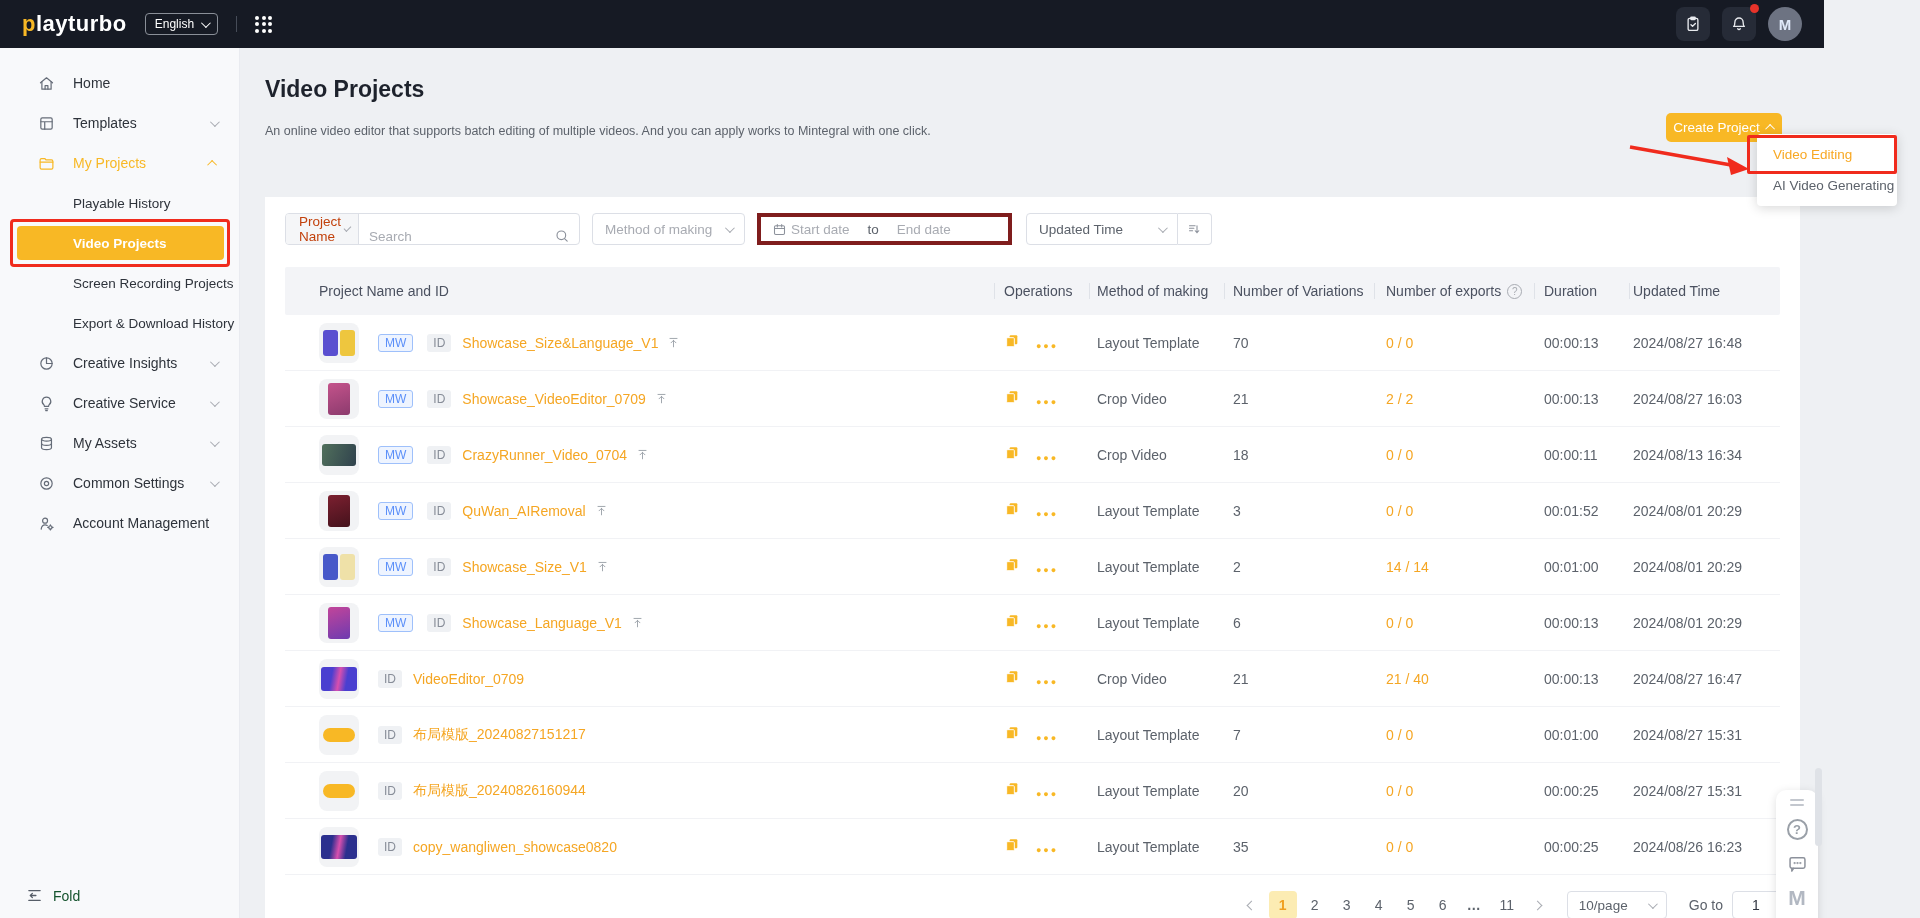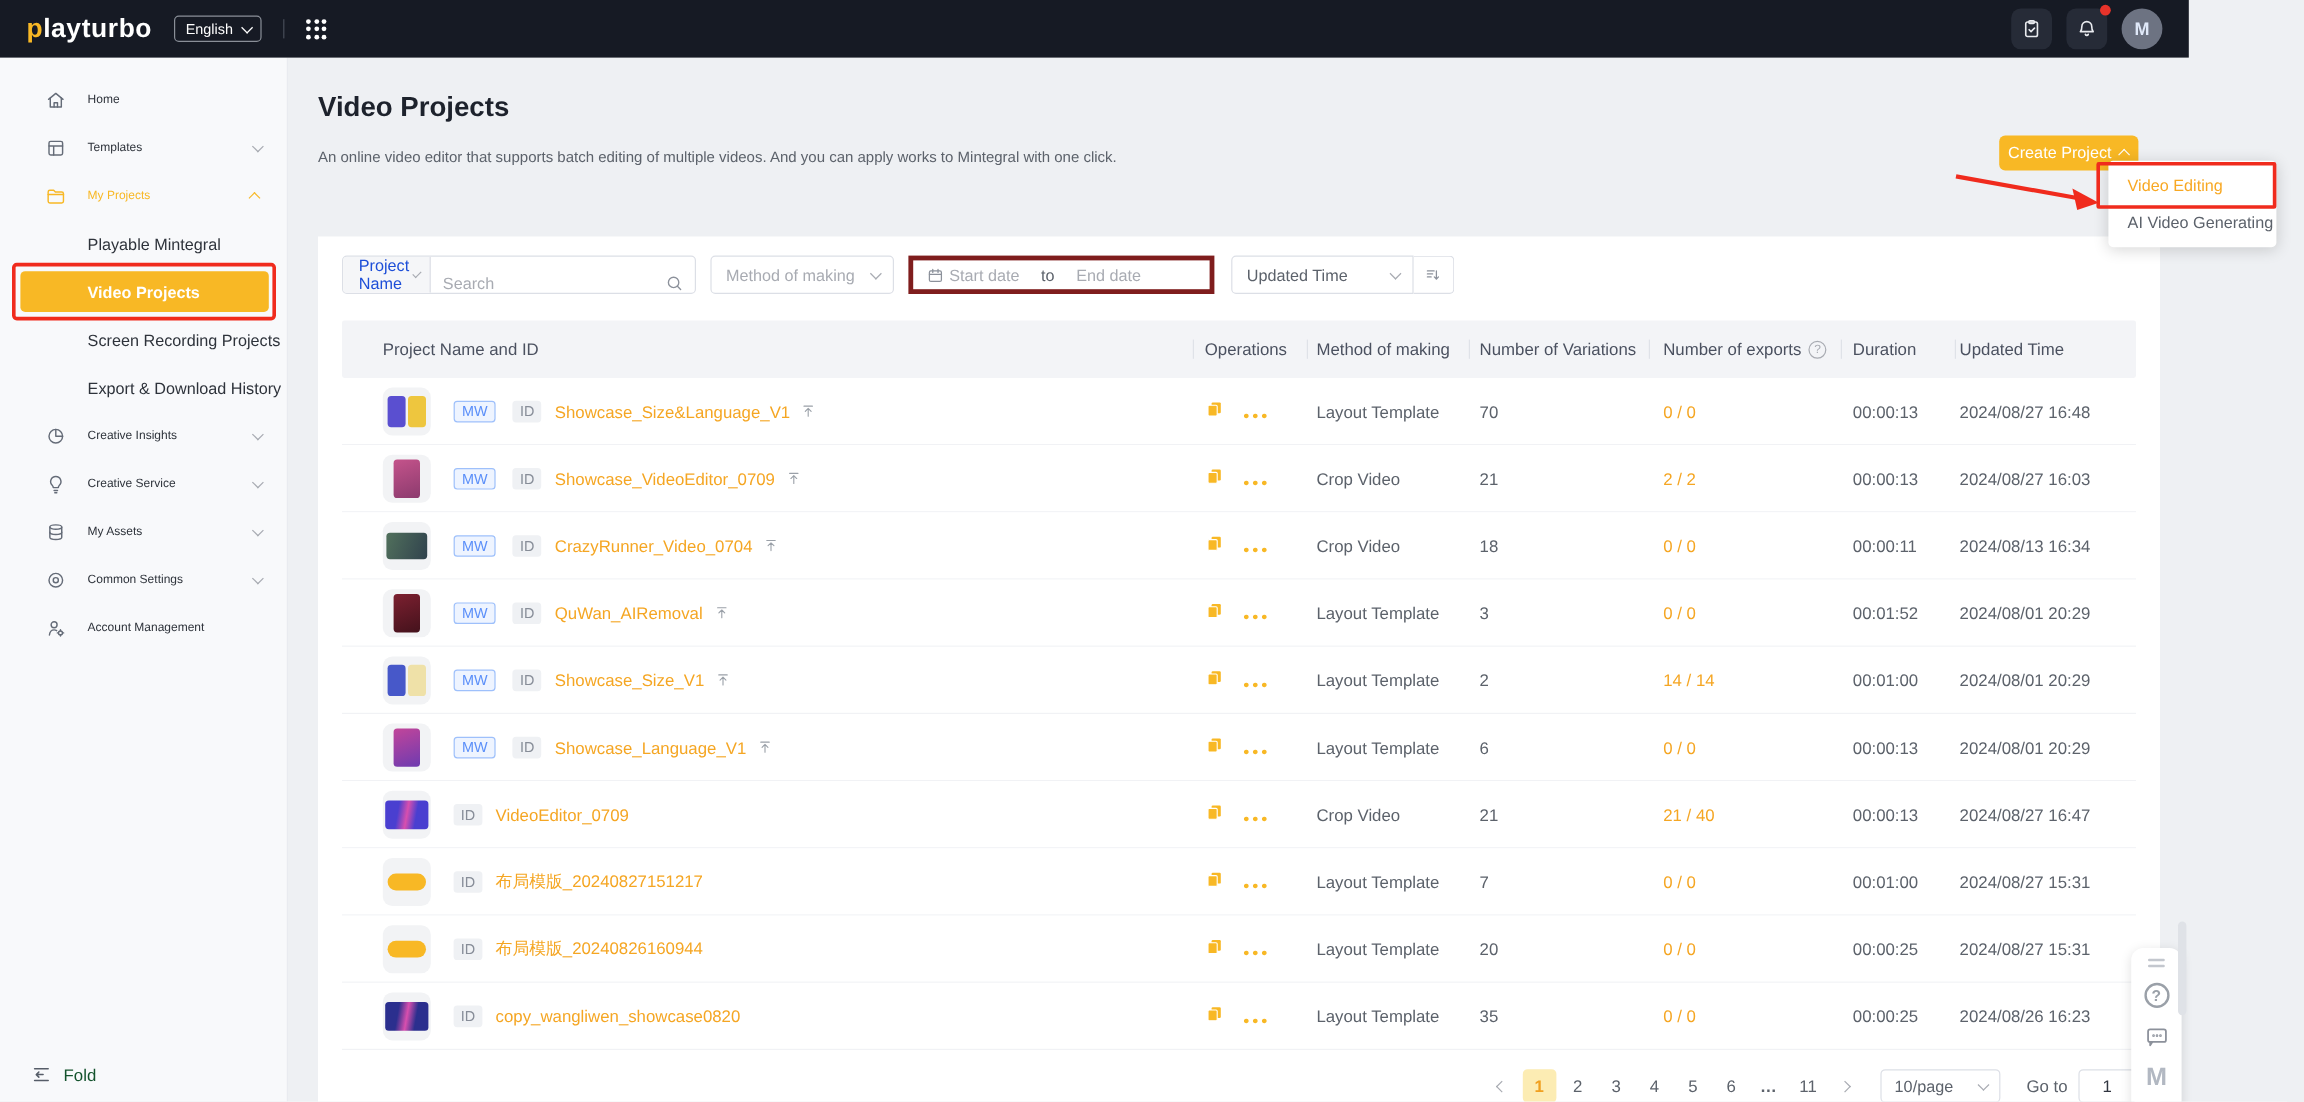--- a/index.html
+++ b/index.html
@@ -32,21 +32,21 @@
   .chev.white{border-color:#fff}
   .chev.yellow{border-color:#f8b825}
   .chev.left{transform:rotate(135deg)}
   .chev.right{transform:rotate(-45deg)}
 
   
   .sidebar{position:absolute;top:48px;left:0;bottom:0;width:240px;background:#f8f9fb;
     border-right:1px solid #e9ebf0;z-index:10}
   .nav{padding-top:15px}
   .sitem{display:flex;align-items:center;height:40px;padding:0 22px 0 38px;color:#2e333b;
-    font-size:10px;cursor:pointer}
+    font-size:14px;cursor:pointer}
   .sitem .sicon{width:17px;height:17px;margin-right:18px;stroke:#656c78;fill:none;
     stroke-width:1.7;stroke-linecap:round;stroke-linejoin:round;flex:0 0 17px}
   .sitem .slabel{flex:1}
   .sitem.active-parent{color:#f8b825}
   .sitem.active-parent .sicon{stroke:#f8b825}
   .subrow{height:40px;display:flex;align-items:center}
   .subitem{padding-left:73px;font-size:13.5px;color:#2e333b;cursor:pointer;width:100%}
   .subrow.activewrap{justify-content:flex-start}
   .subpill{position:relative;margin-left:17px;width:207px;height:34px;background:#f8b825;
     border-radius:4px;color:#fff;font-weight:700;font-size:13.5px;display:flex;align-items:center;
@@ -71,21 +71,21 @@
   .tab.inactive{background:#e8eaef;color:#5c626b;margin-left:3px}
 
   
   .card{position:absolute;left:265px;top:197px;right:24px;bottom:-60px;background:#fff;
     border-radius:0 8px 8px 8px;padding:16px 20px;z-index:4}
 
   
   .filters{display:flex;align-items:center;gap:12px;height:32px}
   .fgroup{display:flex;height:32px;border:1px solid #dcdfe6;border-radius:4px;overflow:hidden;width:295px}
   .fseg1{width:128px;background:#f5f6f8;border-right:1px solid #dcdfe6;display:flex;align-items:center;
-    justify-content:space-between;padding:0 10px 0 13px;font-size:13.5px;color:#1d4ed8;cursor:pointer}
+    justify-content:space-between;padding:0 10px 0 13px;font-size:13.5px;color:#c2410c;cursor:pointer}
   .fseg2{flex:1;display:flex;align-items:flex-end;padding:0 10px;gap:8px}
   .fseg2 input{border:none;outline:none;flex:1;font-size:13.5px;color:#303540;min-width:0;background:transparent}
   .fseg2 input::placeholder{color:#a8abb2}
   .fselect{height:32px;border:1px solid #dcdfe6;border-radius:4px;display:flex;align-items:center;
     justify-content:space-between;padding:0 12px;font-size:13.5px;color:#a8abb2;cursor:pointer}
   .f-method{width:153px}
   .fdate{width:255px;height:32px;border:4px solid #7f1d1d;border-radius:0;display:flex;
     align-items:center;gap:4px;padding:0 11px;font-size:13.5px;color:#a8abb2;cursor:pointer}
   .fdate .to{color:#5c626b;margin:0 14px}
   .sortgroup{display:flex;height:32px;margin-left:2px}
@@ -226,21 +226,21 @@
       </div>
       <div class="sitem active-parent">
         <svg class="sicon" viewBox="0 0 24 24">
             <path d="M3 7a2 2 0 0 1 2-2h4.5l2 2H19a2 2 0 0 1 2 2v9a2 2 0 0 1-2 2H5a2 2 0 0 1-2-2z"></path>
             <path d="M3 10h18"></path>
           </svg>
         <span class="slabel">My Projects</span>
         <i class="chev up yellow"></i>
       </div>
       <div class="subrow">
-        <div class="subitem">Playable Mintegral</div>
+        <div class="subitem">Playable History</div>
       </div>
       <div class="subrow activewrap">
         <div class="subpill">Video Projects</div>
       </div>
       <div class="subrow">
         <div class="subitem">Screen Recording Projects</div>
       </div>
       <div class="subrow">
         <div class="subitem">Export &amp; Download History</div>
       </div>

